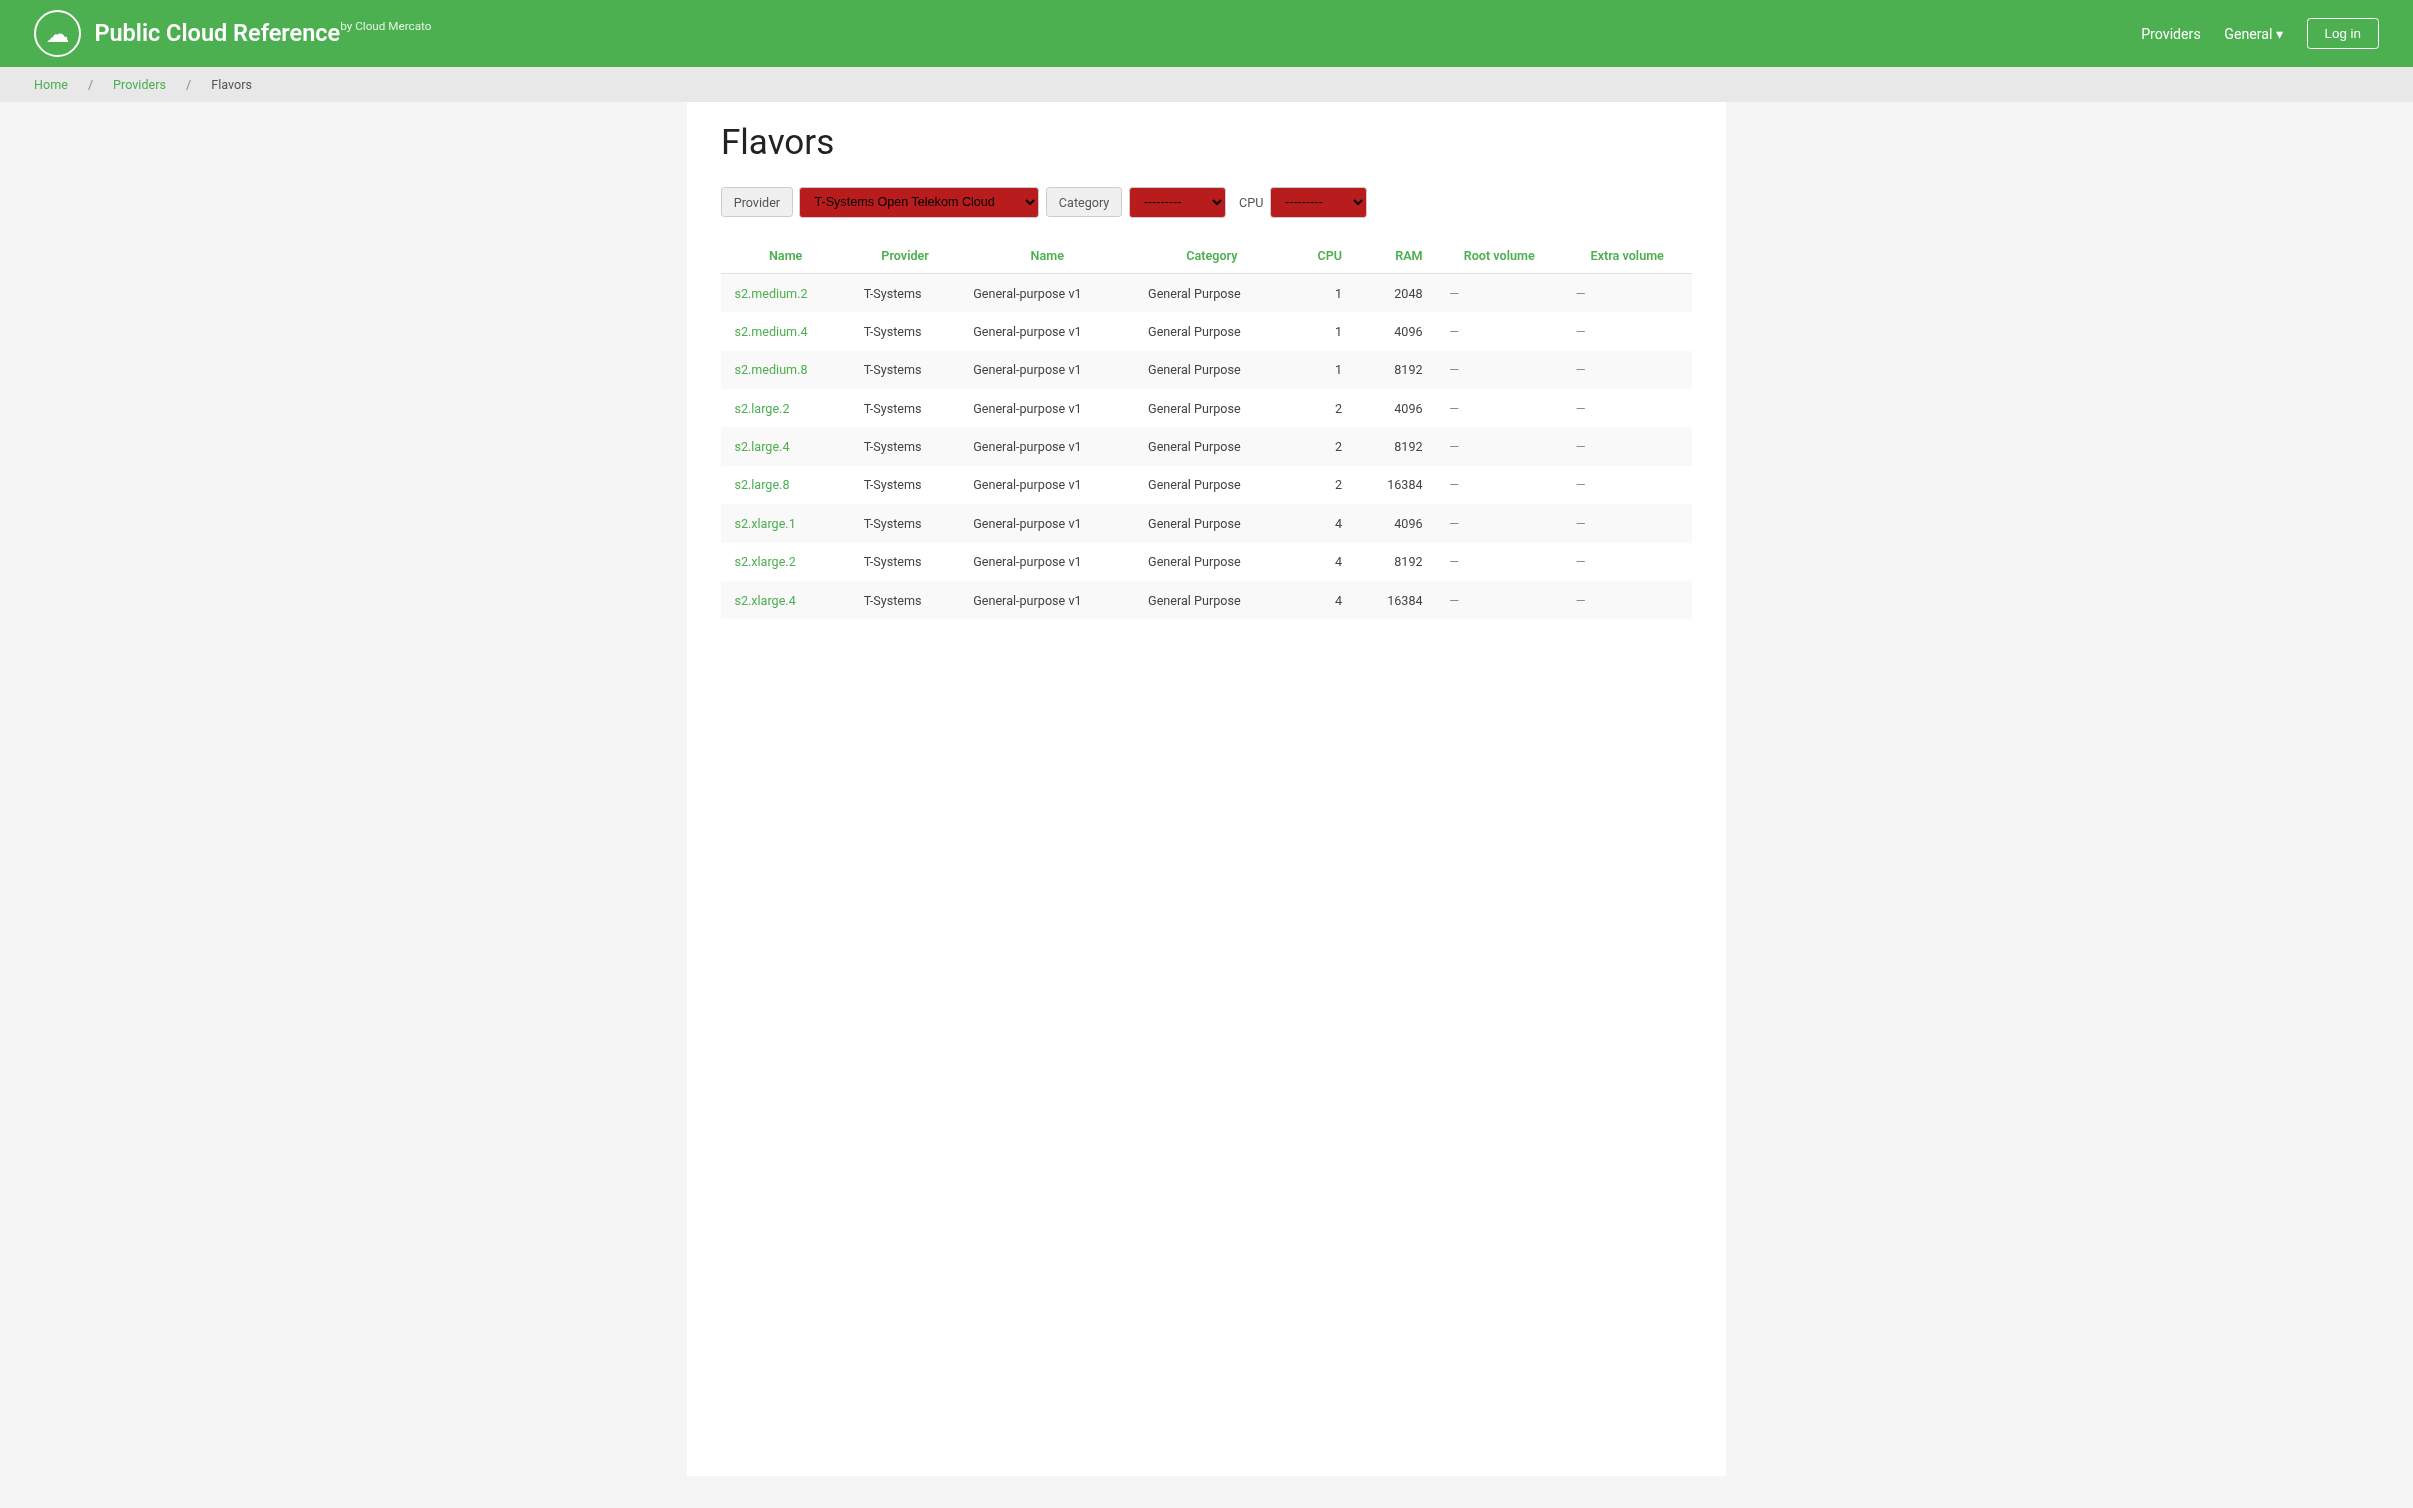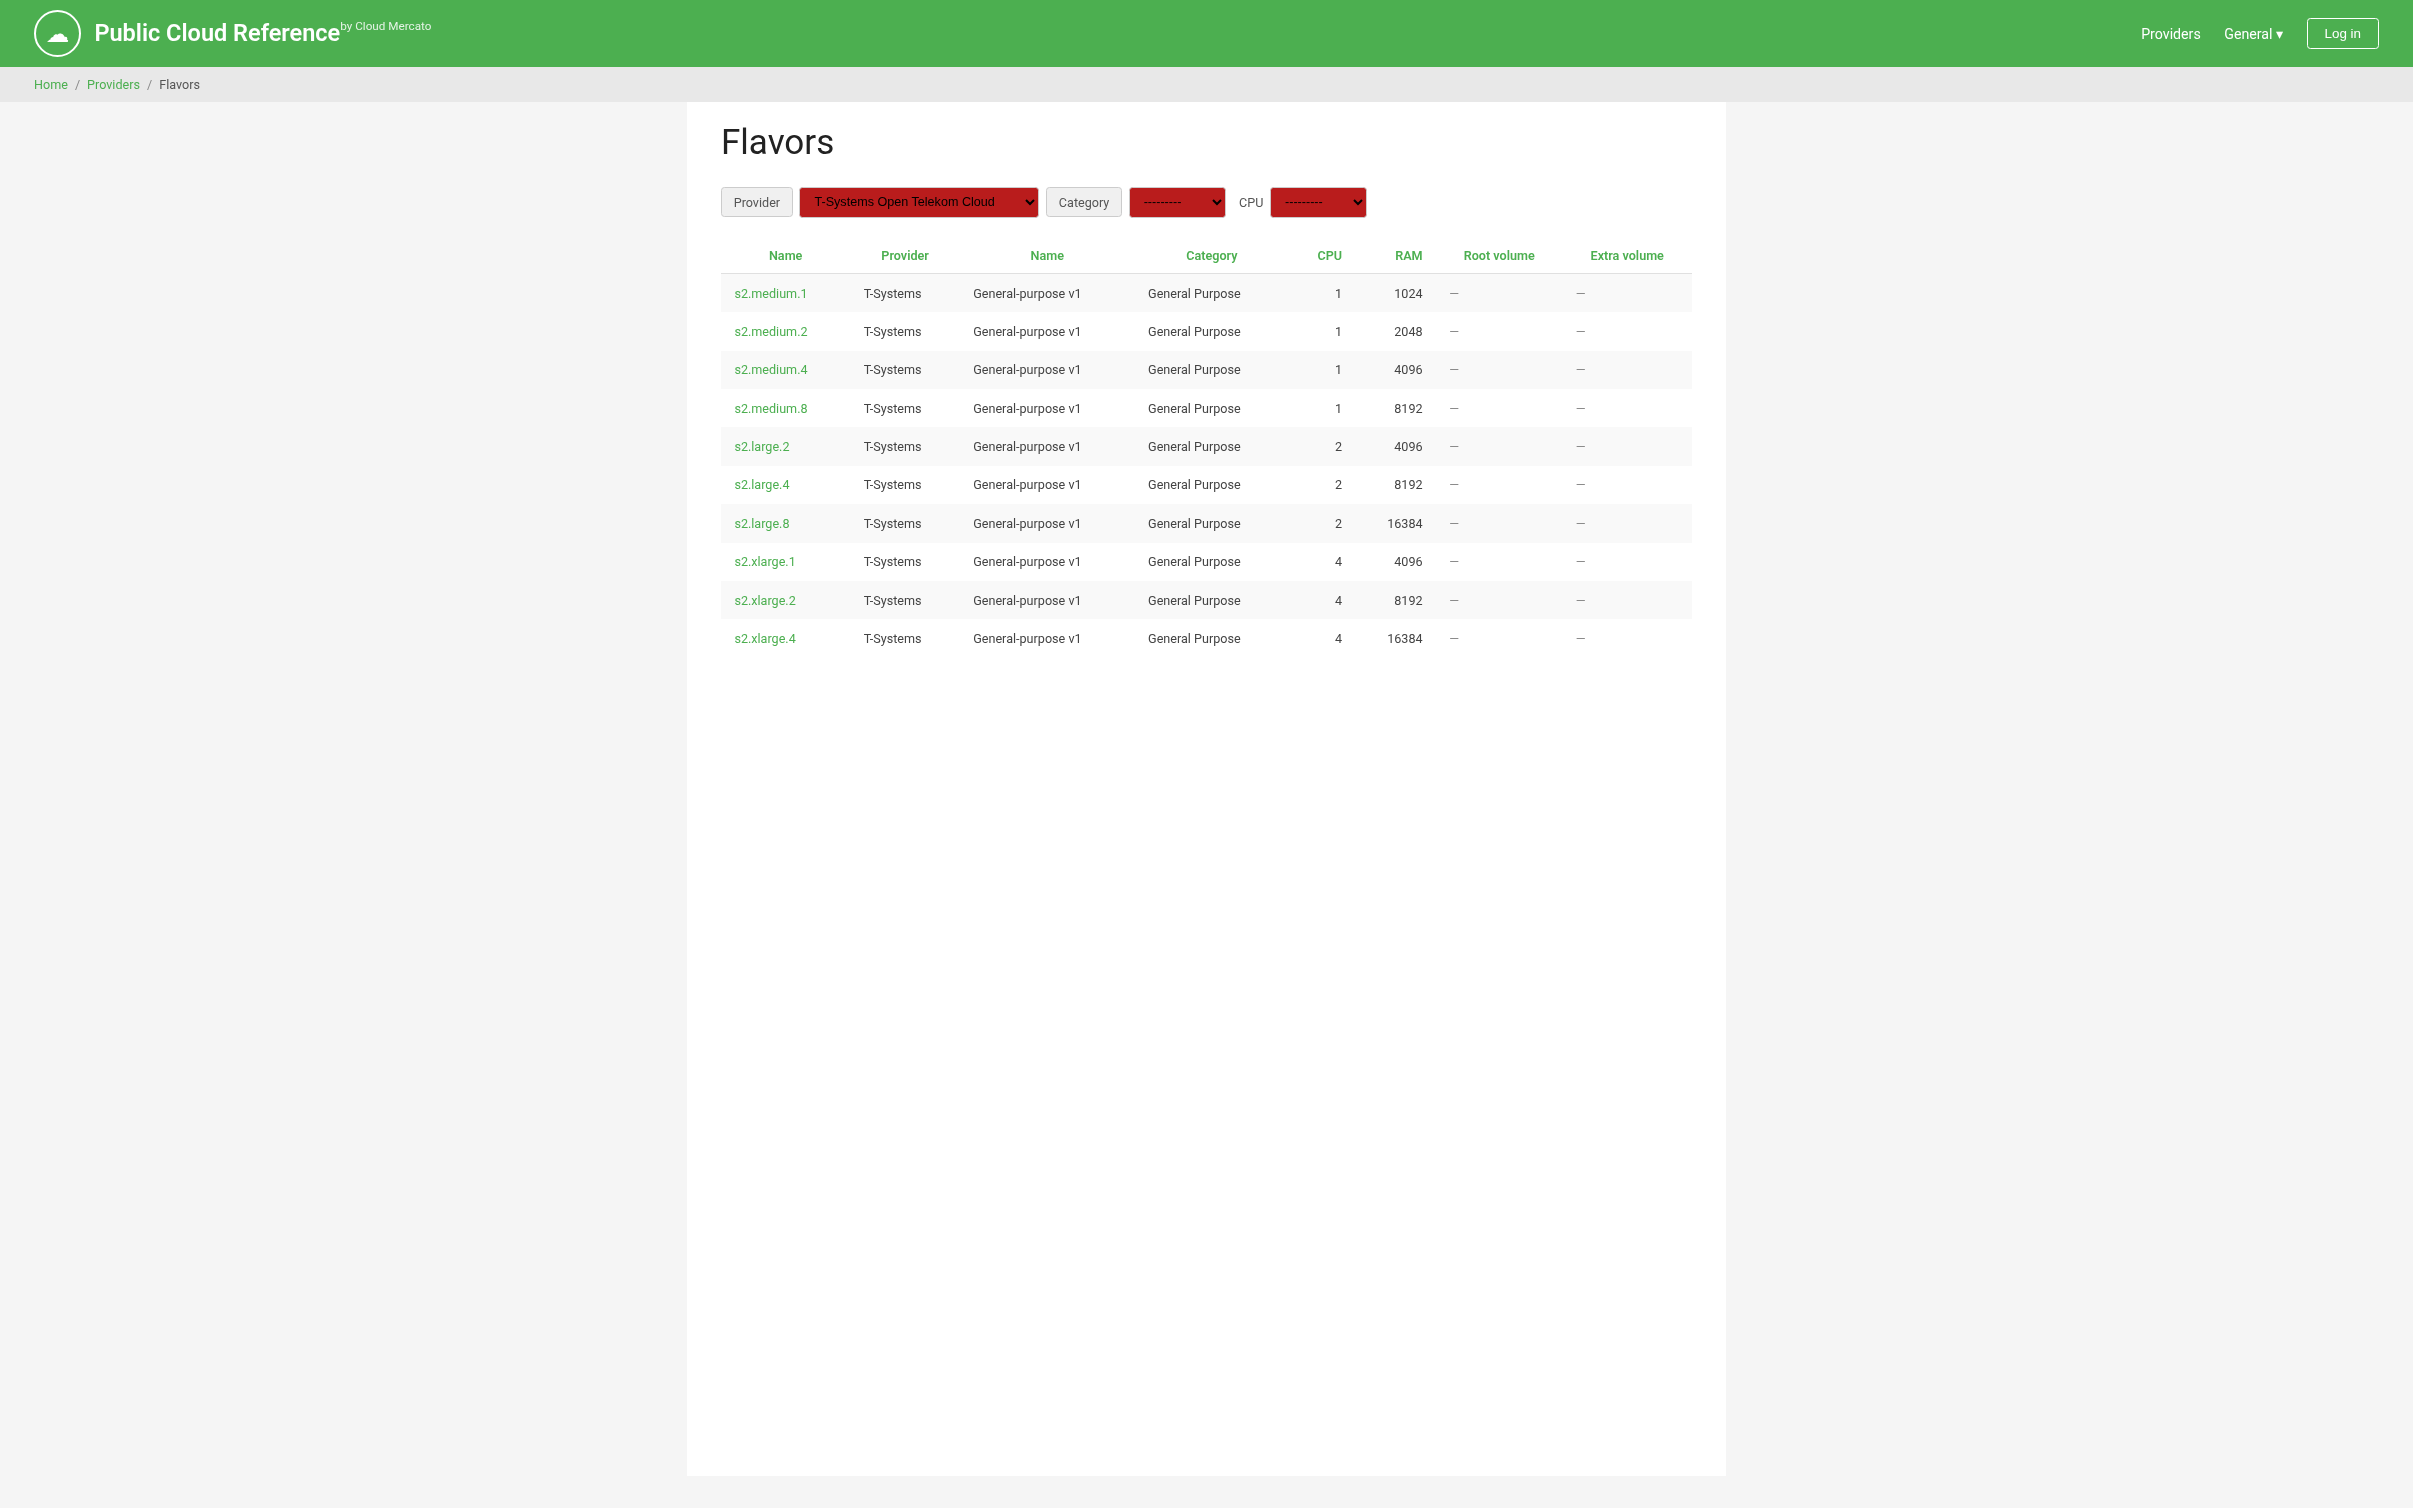--- a/index.html
+++ b/index.html
@@ -94,21 +94,21 @@
 
     
     .breadcrumb-bar {
       background: #e8e8e8;
       padding: 10px 34px;
     }
 
     .breadcrumb {
       display: flex;
       align-items: flex-end;
-      gap: 7px;
+      gap: 20px;
       font-size: 12.6px;
       color: #4caf50;
     }
 
     .breadcrumb-sep {
       color: #888;
     }
 
     .breadcrumb-current {
       color: #555;
@@ -275,30 +275,20 @@
           <th>Provider</th>
           <th>Name</th>
           <th>Category</th>
           <th class="right-align">CPU</th>
           <th class="right-align">RAM</th>
           <th>Root volume</th>
           <th>Extra volume</th>
         </tr>
       </thead>
       <tbody id="table-body">
-      <tr>
-            <td class="name-cell"><a href="#">s2.medium.1</a></td>
-            <td>T-Systems</td>
-            <td>General-purpose v1</td>
-            <td>General Purpose</td>
-            <td class="num-cell">1</td>
-            <td class="num-cell">1024</td>
-            <td><span class="em-dash">—</span></td>
-            <td><span class="em-dash">—</span></td>
-          </tr>
           <tr>
             <td class="name-cell"><a href="#">s2.medium.2</a></td>
             <td>T-Systems</td>
             <td>General-purpose v1</td>
             <td>General Purpose</td>
             <td class="num-cell">1</td>
             <td class="num-cell">2048</td>
             <td><span class="em-dash">—</span></td>
             <td><span class="em-dash">—</span></td>
           </tr>

